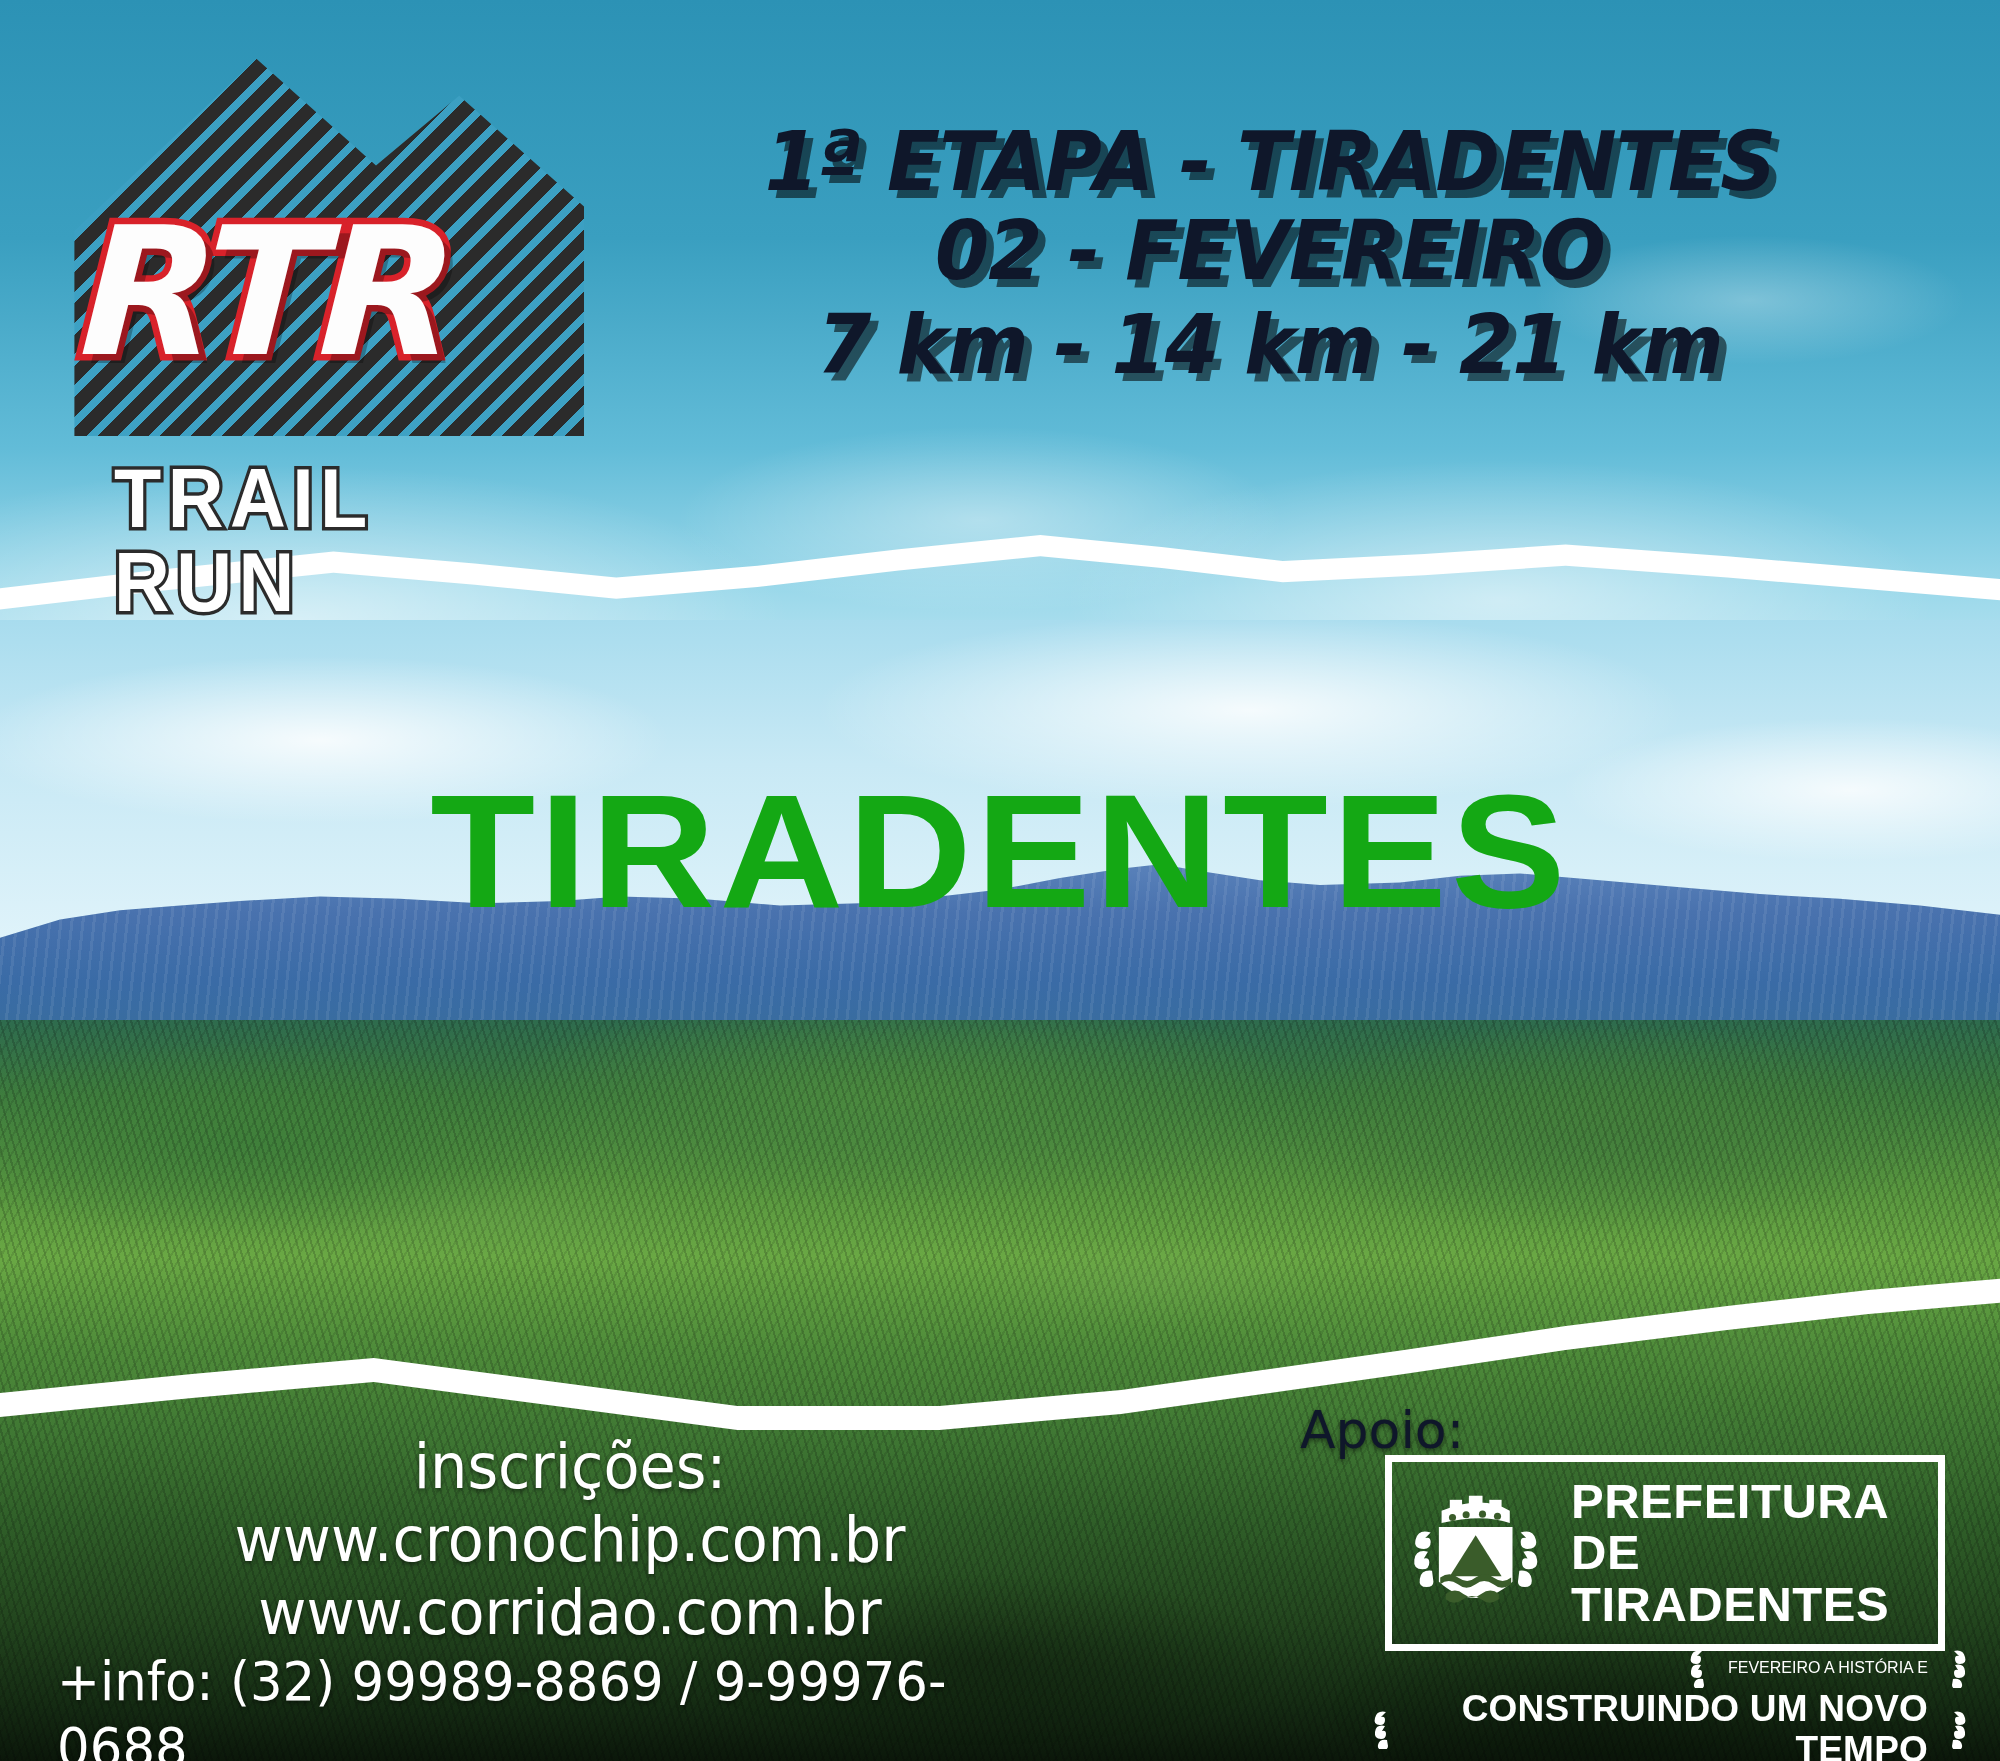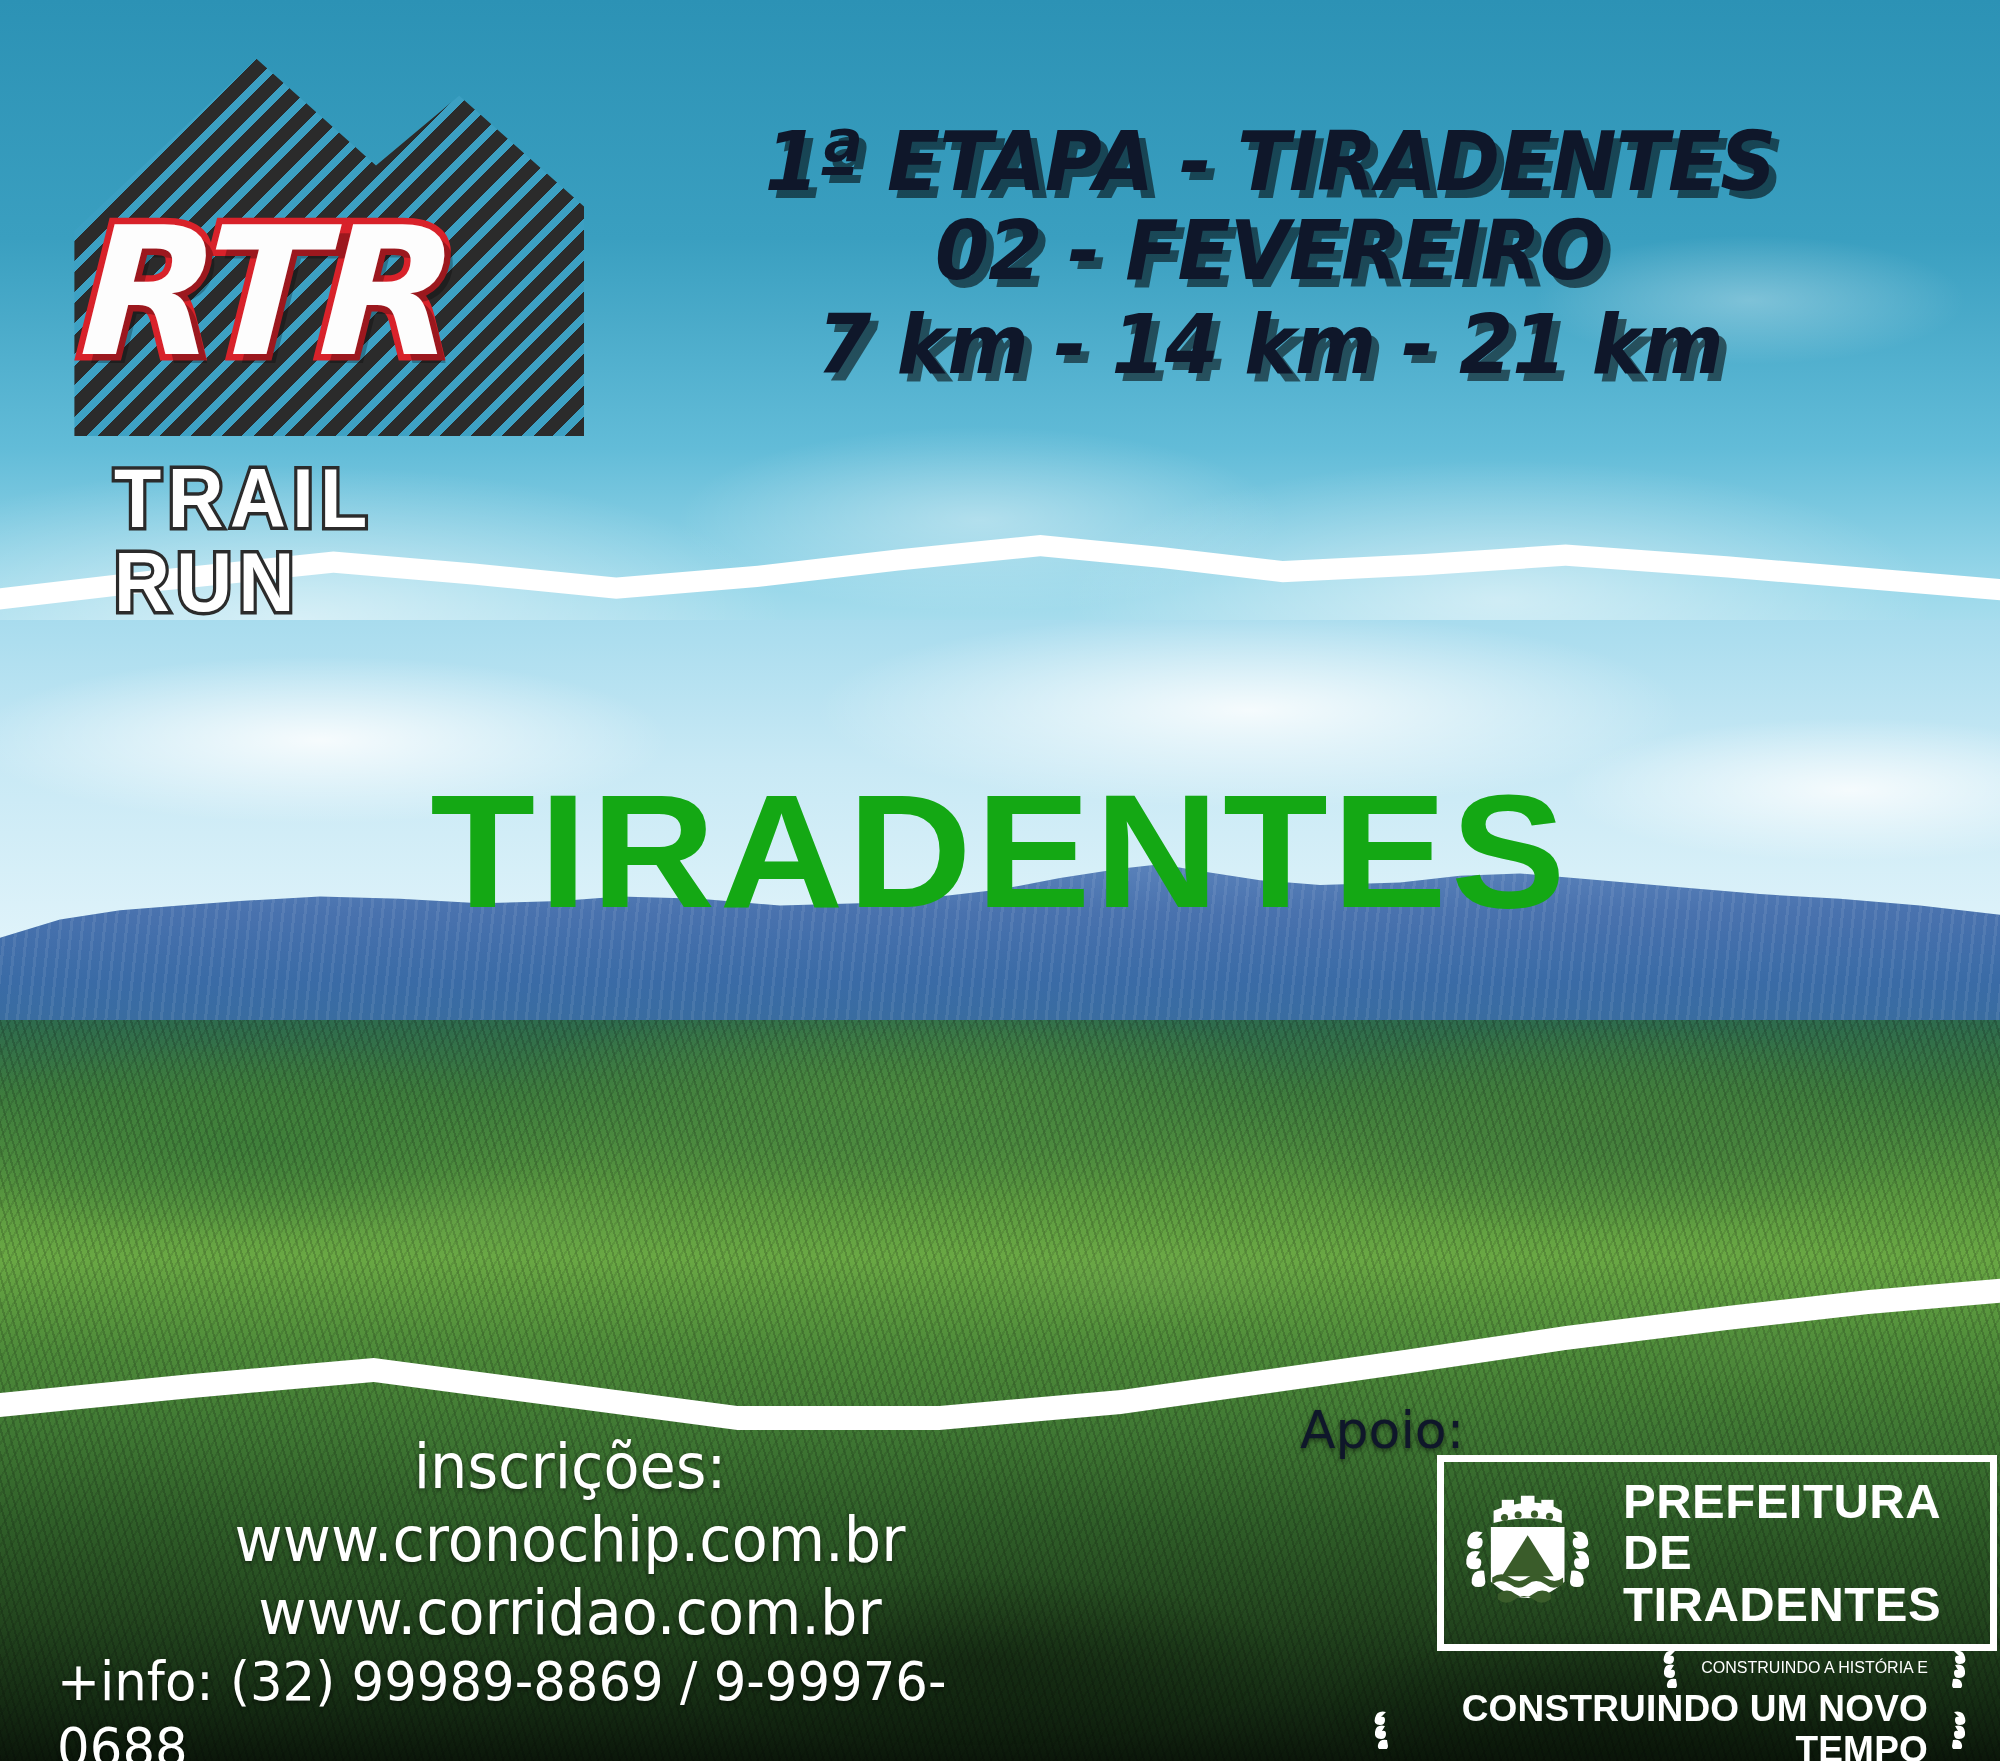--- a/index.html
+++ b/index.html
@@ -187,21 +187,21 @@
   .insc .r4{font-size:54px;line-height:1.22;text-align:left;padding-left:18px;transform:scaleX(.95);transform-origin:left center;}
 
   
   .apoio{
     position:absolute;left:1300px;top:1400px;
     color:#0f172a;font-size:52px;
     font-family:"DejaVu Sans",sans-serif;
     text-shadow:0 2px 5px rgba(0,0,0,.55);
   }
   .pref-box{
-    position:absolute;left:1437px;top:1455px;
+    position:absolute;left:1385px;top:1455px;
     width:560px;height:196px;
     border:7px solid #ffffff;
     display:flex;align-items:center;
     box-sizing:border-box;
   }
   .pref-crest{
     width:165px;height:150px;margin-left:8px;flex:0 0 auto;
     display:flex;align-items:center;justify-content:center;
   }
   .pref-name{
@@ -302,21 +302,21 @@
 
   <div class="tagline">
     <div class="tag-row">
       <svg class="leaf" viewBox="0 0 30 40" aria-hidden="true">
         <g fill="#ffffff">
           <path d="M14 3 q-9 -2 -11 6 q-2 7 5 7 q5 0 5 -5 q0 -4 -4 -3"></path>
           <path d="M13 17 q-9 -2 -10 6 q-1 7 6 7 q5 0 5 -5 q0 -4 -4 -3"></path>
           <path d="M15 31 q-8 -1 -9 5 q-1 5 5 5 q5 0 5 -4"></path>
         </g>
       </svg>
-      <span>CONSTRUINDO A HISTÓRIA E</span>
+      <span>FEVEREIRO A HISTÓRIA E</span>
       <svg class="leaf" viewBox="0 0 30 40" aria-hidden="true">
         <g fill="#ffffff">
           <path d="M16 3 q9 -2 11 6 q2 7 -5 7 q-5 0 -5 -5 q0 -4 4 -3"></path>
           <path d="M17 17 q9 -2 10 6 q1 7 -6 7 q-5 0 -5 -5 q0 -4 4 -3"></path>
           <path d="M15 31 q8 -1 9 5 q1 5 -5 5 q-5 0 -5 -4"></path>
         </g>
       </svg>
     </div>
     <div class="tag-row">
       <svg class="leaf" viewBox="0 0 30 40" aria-hidden="true">

